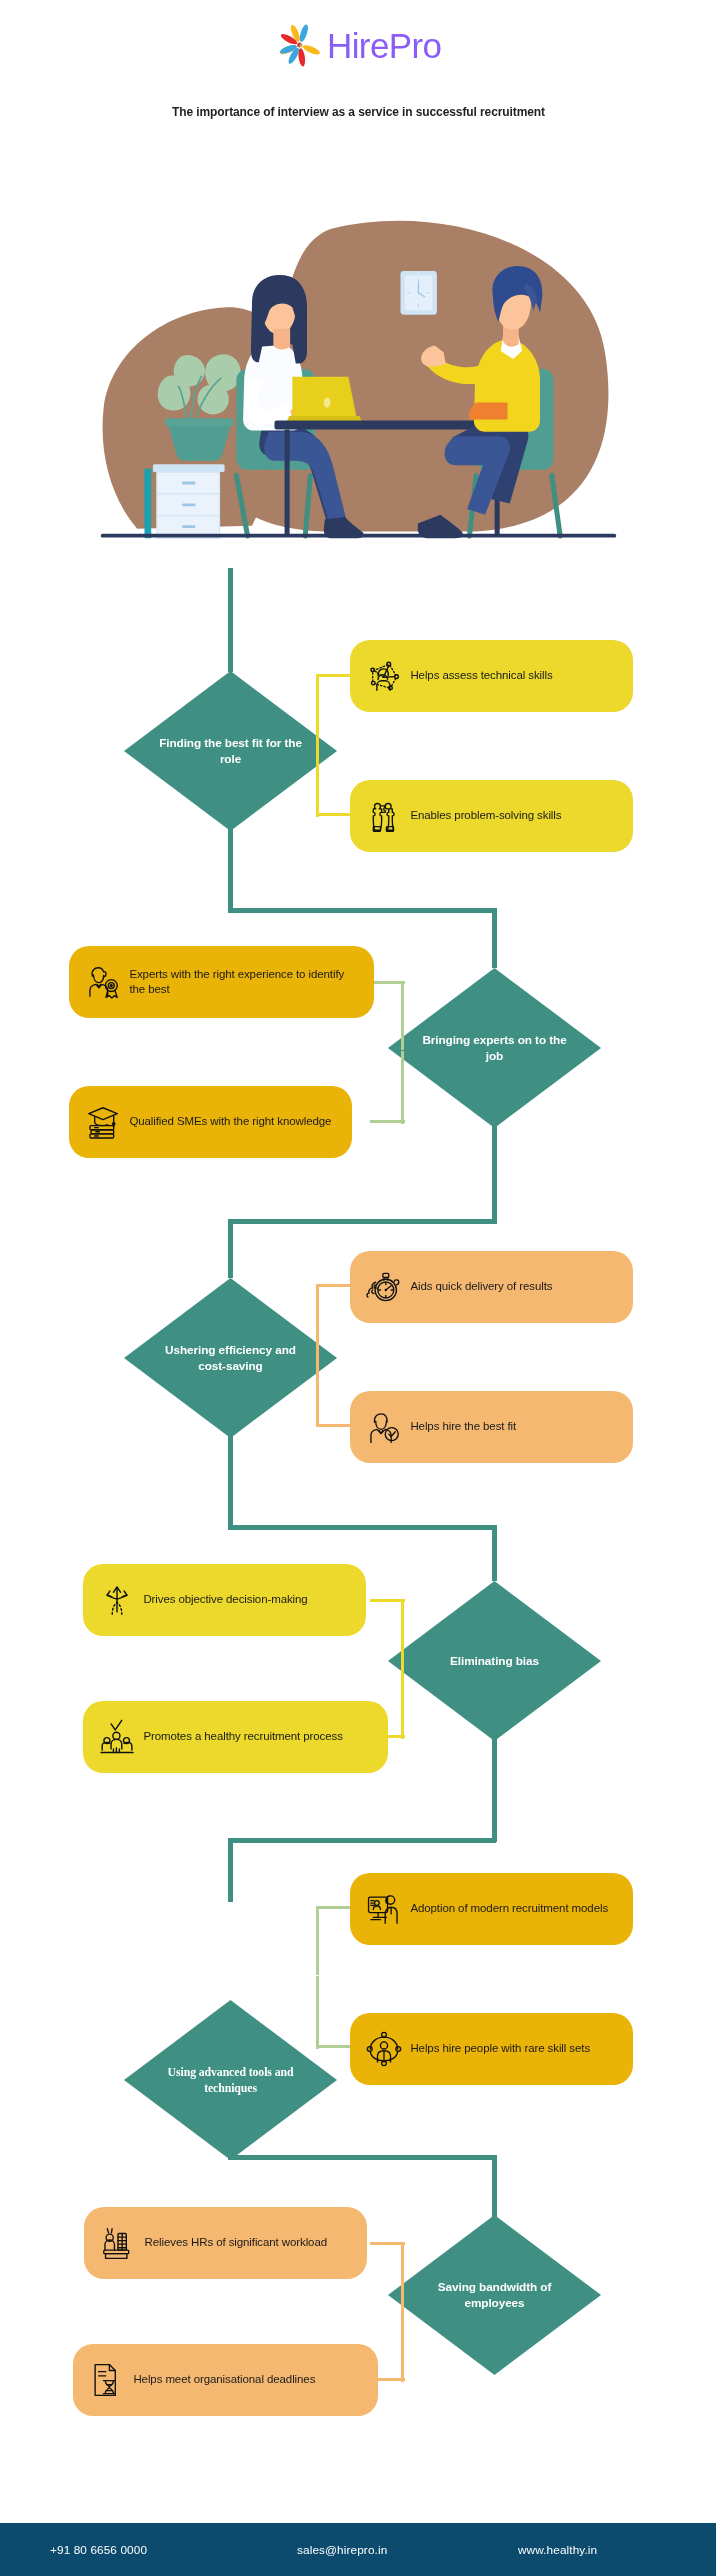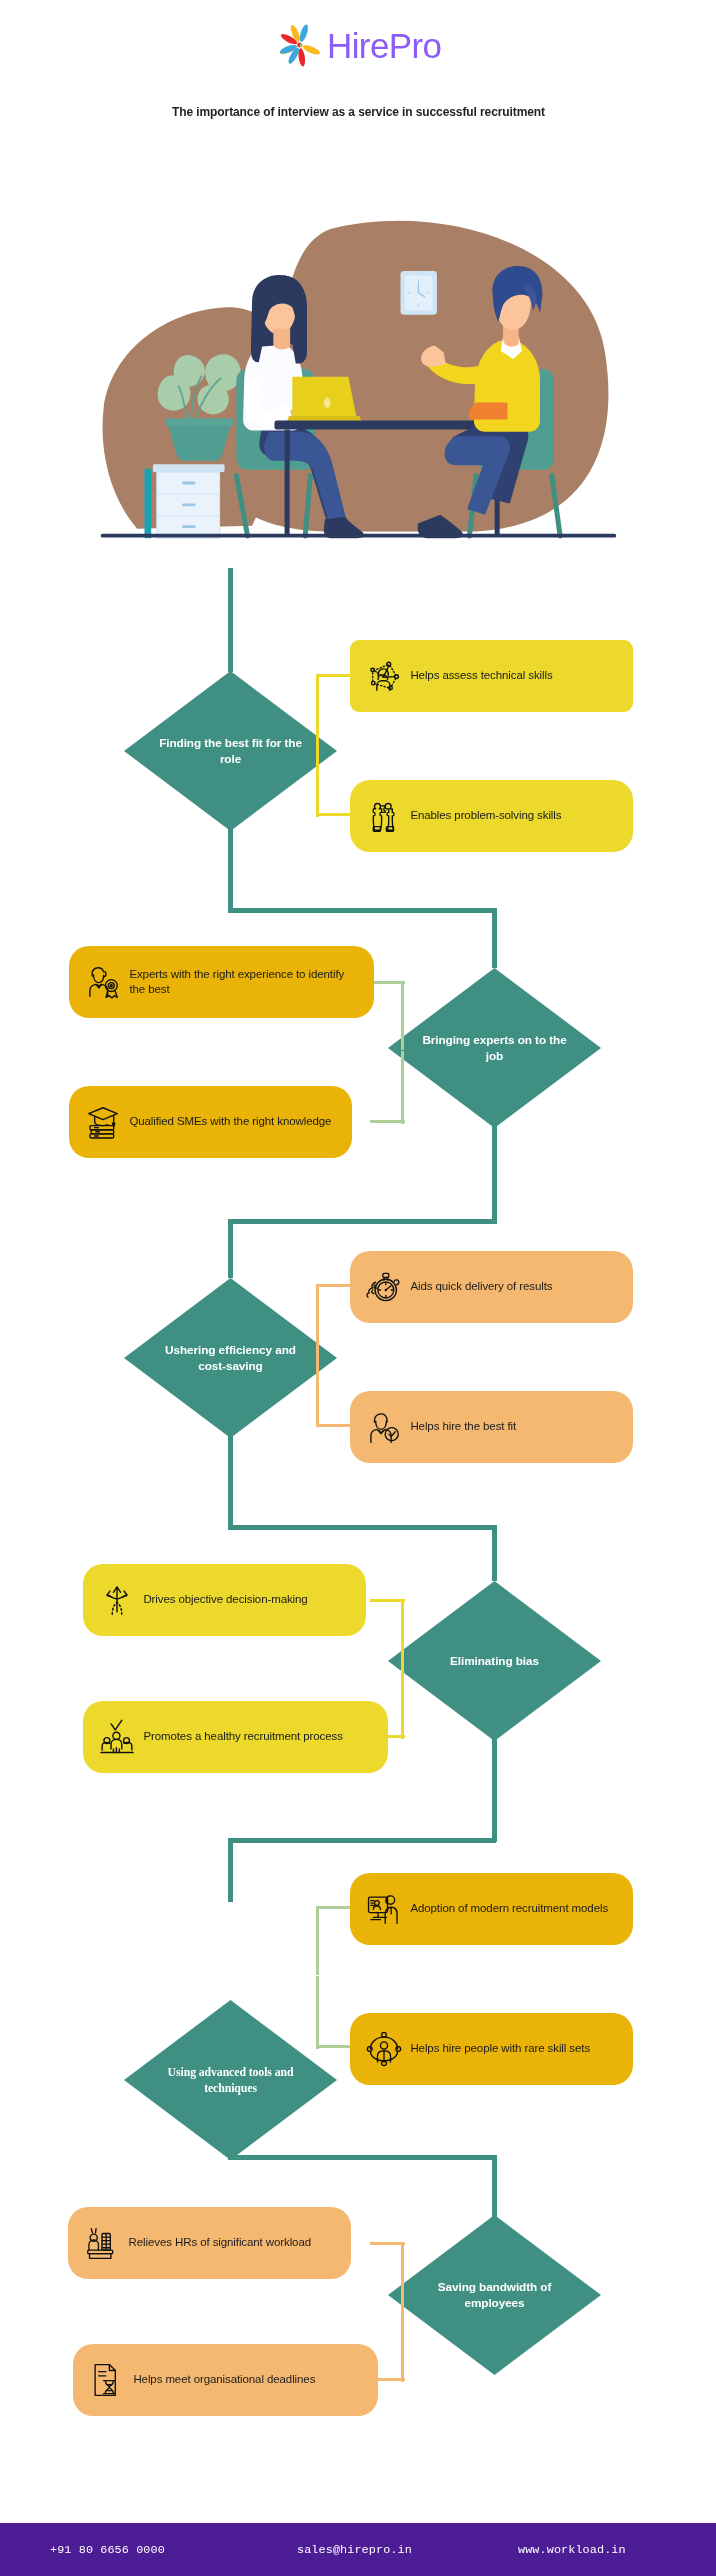--- a/index.html
+++ b/index.html
@@ -61,22 +61,22 @@
 
   
   .stub { position:absolute; }
   .stub.yellow { background:#ecd92b; }
   .stub.green  { background:#afcf96; }
   .stub.orange { background:#f5b870; }
 
   
   #footer {
     position:absolute; left:0; top:2523px; width:717px; height:53px;
-    background:#4c1d95; color:#ffffff;
-    display:flex; align-items:center;font-family:Liberation Mono, monospace;
+    background:#0c4a6e; color:#ffffff;
+    display:flex; align-items:center;
   }
   .foot-item { font-size:11.8px; letter-spacing:0.1px; position:absolute; }
   #foot-phone { left:50px; }
   #foot-mail  { left:297px; }
   #foot-web   { left:518px; }
 </style>
 </head>
 <body>
 
 <div id="header">
@@ -227,21 +227,21 @@
 
   <div class="diamond" style="left:124px; top:671px;">
     <div class="diamond-label">Finding the best fit for the role</div>
   </div>
 
   <div class="stub yellow" style="left:316px; top:674px; width:3.4px; height:70px;"></div>
   <div class="stub yellow" style="left:316px; top:674px; width:37px; height:3.4px;"></div>
   <div class="stub yellow" style="left:316px; top:813px; width:37px; height:3.4px;"></div>
   <div class="stub yellow" style="left:316px; top:744px; width:3.4px; height:73px;"></div>
 
-  <div class="card yellow" style="left:350px; top:640px;border-radius:9px;">
+  <div class="card yellow" style="left:350px; top:640px;">
     <svg class="card-icon" viewBox="0 0 64 64">
       <g fill="none" stroke="#111" stroke-width="2.4" stroke-linecap="round" stroke-linejoin="round">
         <path d="M22 38 a8 8 0 0 1 16 0"></path>
         <path d="M22 32 c-1-8 4-12 9-12 c6 0 9 4 8 11"></path>
         <path d="M20 56 v-8 a8 8 0 0 1 8-8 h6 a8 8 0 0 1 8 8 v8"></path>
         <circle cx="13" cy="22" r="3"></circle>
         <circle cx="40" cy="12" r="3.2"></circle>
         <circle cx="53" cy="33" r="3.2"></circle>
         <circle cx="14" cy="44" r="3"></circle>
         <circle cx="43" cy="52" r="3"></circle>
@@ -444,21 +444,21 @@
 
   <div class="diamond" style="left:388px; top:2215px;">
     <div class="diamond-label">Saving bandwidth of employees</div>
   </div>
 
   <div class="stub orange" style="left:370px; top:2242px; width:35px; height:3.4px;"></div>
   <div class="stub orange" style="left:401px; top:2242px; width:3.4px; height:67px;"></div>
   <div class="stub orange" style="left:401px; top:2309px; width:3.4px; height:73px;"></div>
   <div class="stub orange" style="left:370px; top:2378px; width:35px; height:3.4px;"></div>
 
-  <div class="card orange" style="left:68px; top:2207px;gap:8px;">
+  <div class="card orange" style="left:84px; top:2207px;gap:8px;">
     <svg class="card-icon" viewBox="0 0 64 64">
       <g fill="none" stroke="#111" stroke-width="2.3" stroke-linecap="round" stroke-linejoin="round">
         <path d="M14 8 l2 7 M22 8 l-1 7"></path>
         <circle cx="18" cy="23" r="6"></circle>
         <path d="M10 44 v-9 c0 -5 4 -8 8 -8 c4 0 8 3 8 8 v9"></path>
         <rect x="32" y="16" width="14" height="28" rx="1.5"></rect>
         <path d="M32 22 h14 M32 28 h14 M32 34 h14 M32 40 h14"></path>
         <path d="M39 16 v28"></path>
         <rect x="8" y="44" width="42" height="6" rx="1.5"></rect>
         <path d="M11 50 h36 v8 h-36 z"></path>
@@ -480,15 +480,15 @@
       </g>
     </svg>
     <div class="card-text">Helps meet organisational deadlines</div>
   </div>
 
 </div>
 
 <div id="footer">
   <div class="foot-item" id="foot-phone">+91 80 6656 0000</div>
   <div class="foot-item" id="foot-mail">sales@hirepro.in</div>
-  <div class="foot-item" id="foot-web">www.workload.in</div>
+  <div class="foot-item" id="foot-web">www.healthy.in</div>
 </div>
 
 
 </body></html>

